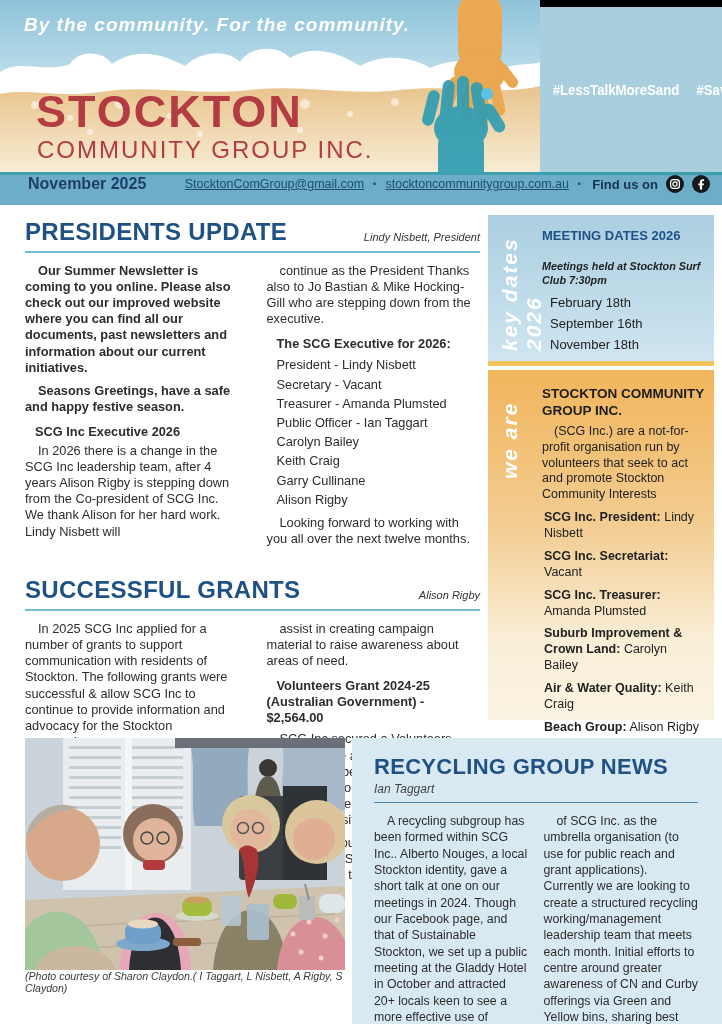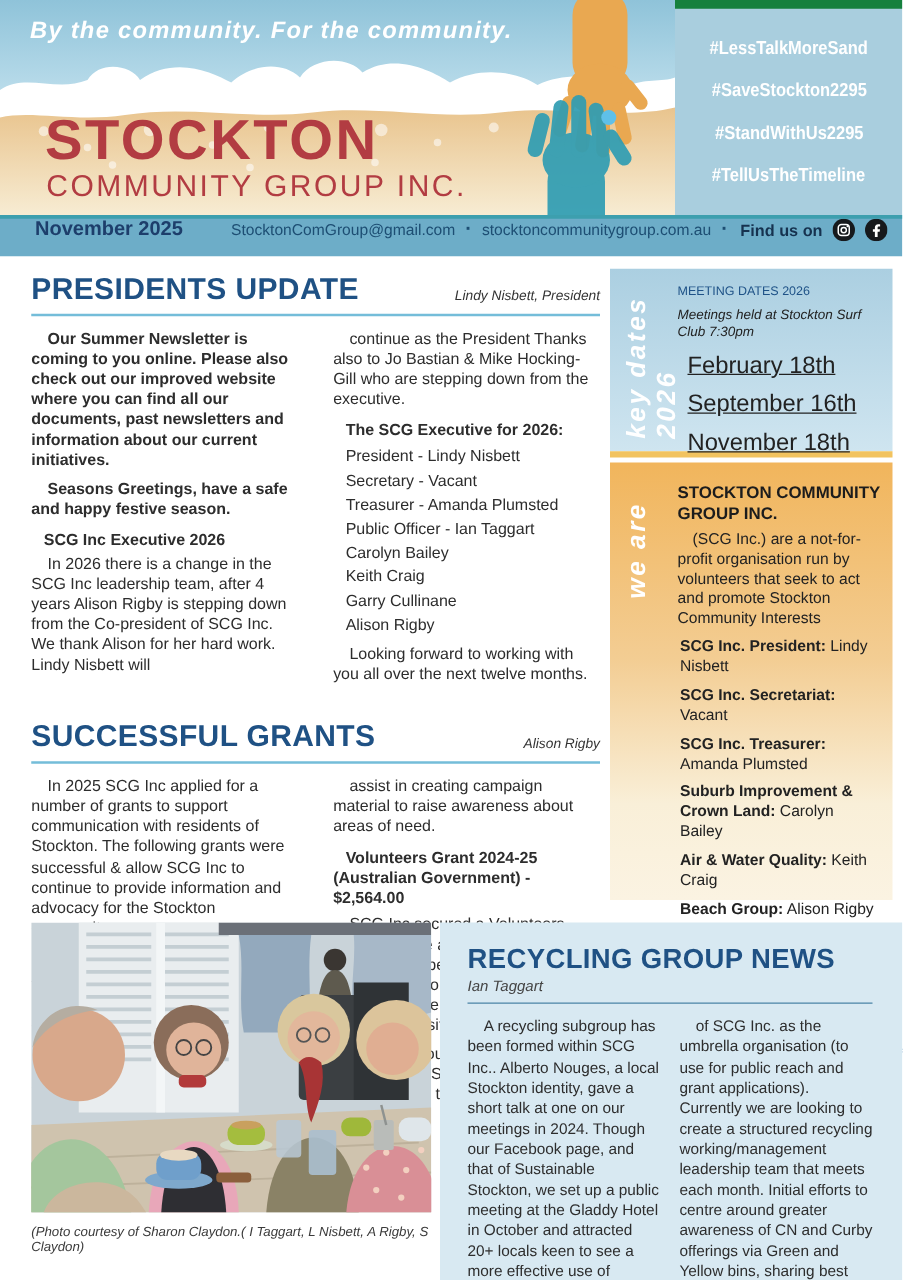--- a/index.html
+++ b/index.html
@@ -7,28 +7,28 @@
   body { font-family:"Liberation Sans", sans-serif; }
   .page { position:relative; width:722px; height:1024px; margin:0 auto; background:#fff; overflow:hidden; }
 
   
   .masthead { position:absolute; top:0; left:0; width:722px; height:172px; display:flex; }
   .beach { position:relative; width:540px; height:172px; overflow:hidden; }
   .beach svg { position:absolute; inset:0; }
   .tagline { position:absolute; top:14px; left:24px; color:#fff; font-size:19px; font-weight:700; font-style:italic; letter-spacing:1px; }
   .org1 { position:absolute; top:86px; left:36px; color:#b23c42; font-size:45px; font-weight:700; letter-spacing:2px; }
   .org2 { position:absolute; top:136px; left:37px; color:#b23c42; font-size:24px; font-weight:400; letter-spacing:2px; }
-  .hashtags { width:182px; height:172px; background:#a9cede; border-top:7px solid #15803d; display:flex; flex-direction:column; justify-content:space-evenly; align-items:center; padding:6px 4px; }
+  .hashtags { width:182px; height:172px; background:#a9cede; border-top:7px solid #000000; display:flex; flex-direction:row; justify-content:space-evenly; align-items:center; padding:6px 4px; }
   .hashtag { color:#fff; font-weight:700; font-size:15px; white-space:nowrap; transform:scaleX(0.88); letter-spacing:0; }
 
   
   .infobar { position:absolute; top:172px; left:0; width:722px; height:33px; background:#6dadc8; border-top:3px solid #3d9fae; display:flex; align-items:center; padding:0 12px 12px 28px; }
   .issue { color:#1d3e6b; font-weight:700; font-size:16px; }
   .linkrow { margin-left:auto; display:flex; align-items:center; gap:8px; }
-  .linkrow a { color:#1d4e73; font-size:12.5px; cursor:pointer; }
+  .linkrow a { color:#1d4e73; font-size:12.5px; text-decoration:underline; cursor:pointer; }
   .dotsep { color:#1d4e73; font-weight:700; }
   .findus { color:#16324f; font-weight:700; font-size:13px; margin-left:2px; }
   .soc { display:inline-flex; cursor:pointer; }
 
   
   .content { position:absolute; top:205px; left:0; width:722px; height:533px; }
   .main-col { position:absolute; left:25px; top:13px; width:455px; }
   section.article { margin-bottom:22px; }
   .sec-head { display:flex; justify-content:space-between; align-items:flex-end;gap:17px; }
   .sec-title { color:#1f5184; font-size:24px; font-weight:700; letter-spacing:0.3px; }
@@ -39,37 +39,37 @@
   .p { font-size:12.8px; line-height:1.26; color:#2d2d2d; text-indent:13px; margin-bottom:7px; }
   .bold { font-weight:700; }
   .subhead { font-size:12.8px; font-weight:700; color:#2d2d2d; padding-left:10px; margin:9px 0 3px; line-height:1.25; }
   .plainlist { list-style:none; padding-left:10px; font-size:12.8px; line-height:1.5; color:#2d2d2d; }
 
   
   .right-col { position:absolute; left:488px; top:10px; width:226px; }
   .box { position:relative; }
   .vlabel { position:absolute; left:10px; top:10px; bottom:10px; writing-mode:vertical-rl; transform:rotate(180deg); color:#fff; font-weight:700; font-style:italic; font-size:21px; letter-spacing:2px; display:flex; align-items:center; justify-content:center; }
   .keydates { height:151px; background:linear-gradient(180deg,#abcfe1 0%,#cfe5f0 100%); border-bottom:5px solid #f2c35f; padding:13px 8px 8px 54px; }
-  .keydates-title { color:#1e5287; font-weight:400; font-size:10px; margin-bottom:6px; }
-  .keydates-sub { font-size:10.8px; font-weight:400; font-style:italic; color:#222; line-height:1.3; margin-bottom:5px; }
-  .date-item { font-size:19px; color:#222; padding-left:8px; line-height:1.62;text-decoration:underline; }
+  .keydates-title { color:#1e5287; font-weight:700; font-size:13px; margin-bottom:16px; }
+  .keydates-sub { font-size:10.8px; font-weight:700; font-style:italic; color:#222; line-height:1.3; margin-bottom:5px; }
+  .date-item { font-size:13px; color:#222; padding-left:8px; line-height:1.62; }
   .weare { margin-top:4px; height:350px; background:linear-gradient(180deg,#f1b55c 0%,#f3cd93 45%,#f9efd8 78%,#fbf3e2 100%); padding:16px 10px 12px 54px; }
   .weare .vlabel { bottom:auto; height:120px; }
   .weare-title { font-size:13.5px; font-weight:700; color:#1c1c1c; line-height:1.25; margin-bottom:4px; }
   .weare-intro { font-size:12.5px; color:#222; line-height:1.27; text-indent:12px; }
   .role { font-size:12.5px; color:#222; line-height:1.27; margin-top:7px; padding-left:2px; }
   .role b { font-weight:700; }
   .membership { margin:20px 0 0 -42px; font-size:12.8px; }
   .membership .note { font-weight:700; color:#1c1c1c; line-height:1.3; }
   .membership a { color:#2d6ca8; font-weight:700; text-decoration:underline; font-size:12.3px; cursor:pointer; }
 
   
   .photo-wrap { position:absolute; left:25px; top:738px; width:320px; }
   .photo-wrap svg { display:block; width:320px; height:232px; }
-  .caption { font-style:italic; font-size:10.6px; color:#3a3a3a; margin-top:10px; }
+  .caption { font-style:italic; font-size:10.6px; color:#3a3a3a; margin-top:0; }
   .recycling { position:absolute; left:352px; top:738px; width:370px; height:286px; background:#d8e9f2; padding:16px 24px 0 22px; }
   .recycling .sec-title { font-size:22px; }
   .recycling .byline2 { font-style:italic; font-size:12px; color:#444; margin:2px 0 6px; }
   .recycling .divider { border-top:1.5px solid #4a84a6; margin:0 0 10px; }
   .recycling .two-col { gap:15px; }
   .recycling .p { font-size:12.3px; line-height:1.33; }
 </style>
 </head>
 <body>
 

